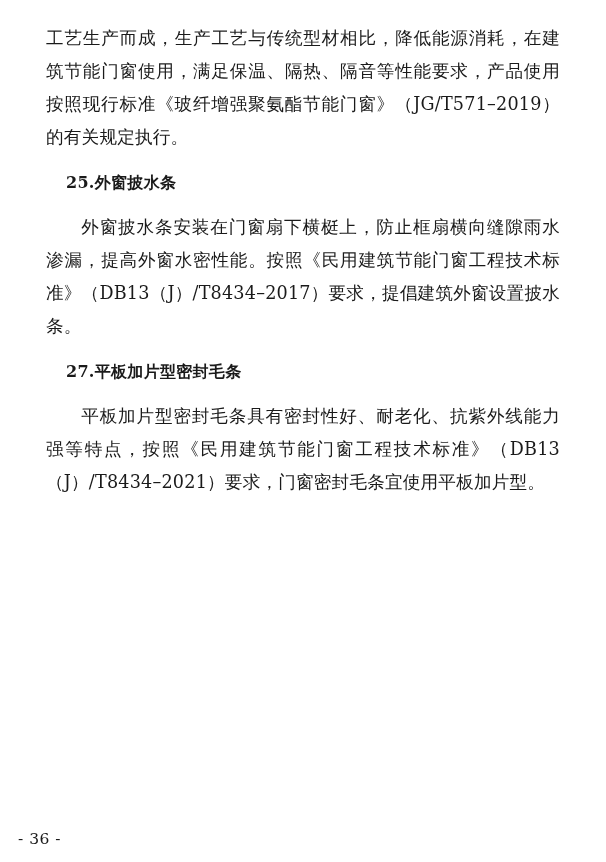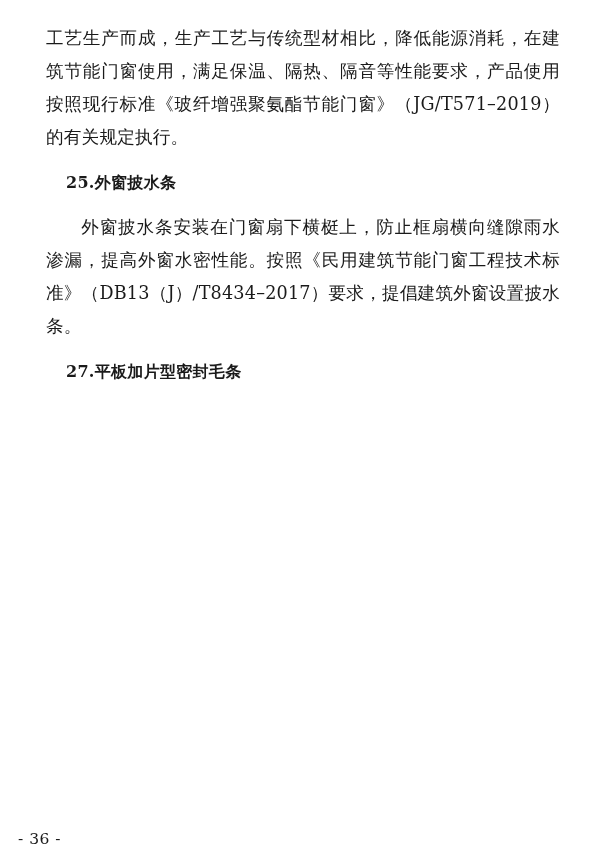--- a/index.html
+++ b/index.html
@@ -57,18 +57,19 @@
   <p class="para">工艺生产而成，生产工艺与传统型材相比，降低能源消耗，在建筑节能门窗使用，满足保温、隔热、隔音等性能要求，产品使用按照现行标准《玻纤增强聚氨酯节能门窗》（JG/T571–2019）的有关规定执行。</p>
 
   <h2 class="heading">25.外窗披水条</h2>
 
   <p class="para indent">外窗披水条安装在门窗扇下横梃上，防止框扇横向缝隙雨水渗漏，提高外窗水密性能。按照《民用建筑节能门窗工程技术标准》（DB13（J）/T8434–2017）要求，提倡建筑外窗设置披水条。</p>
 
 
 
   <h2 class="heading">27.平板加片型密封毛条</h2>
 
+  <p class="para indent">平板加片型密封毛条具有密封性好、耐老化、抗紫外线能力强等特点，按照《民用建筑节能门窗工程技术标准》（DB13（J）/T8434–2021）要求，门窗密封毛条宜使用平板加片型。</p>
 
 
 
   <div class="footer">- 36 -</div>
 
 </div>
 
 </body></html>

